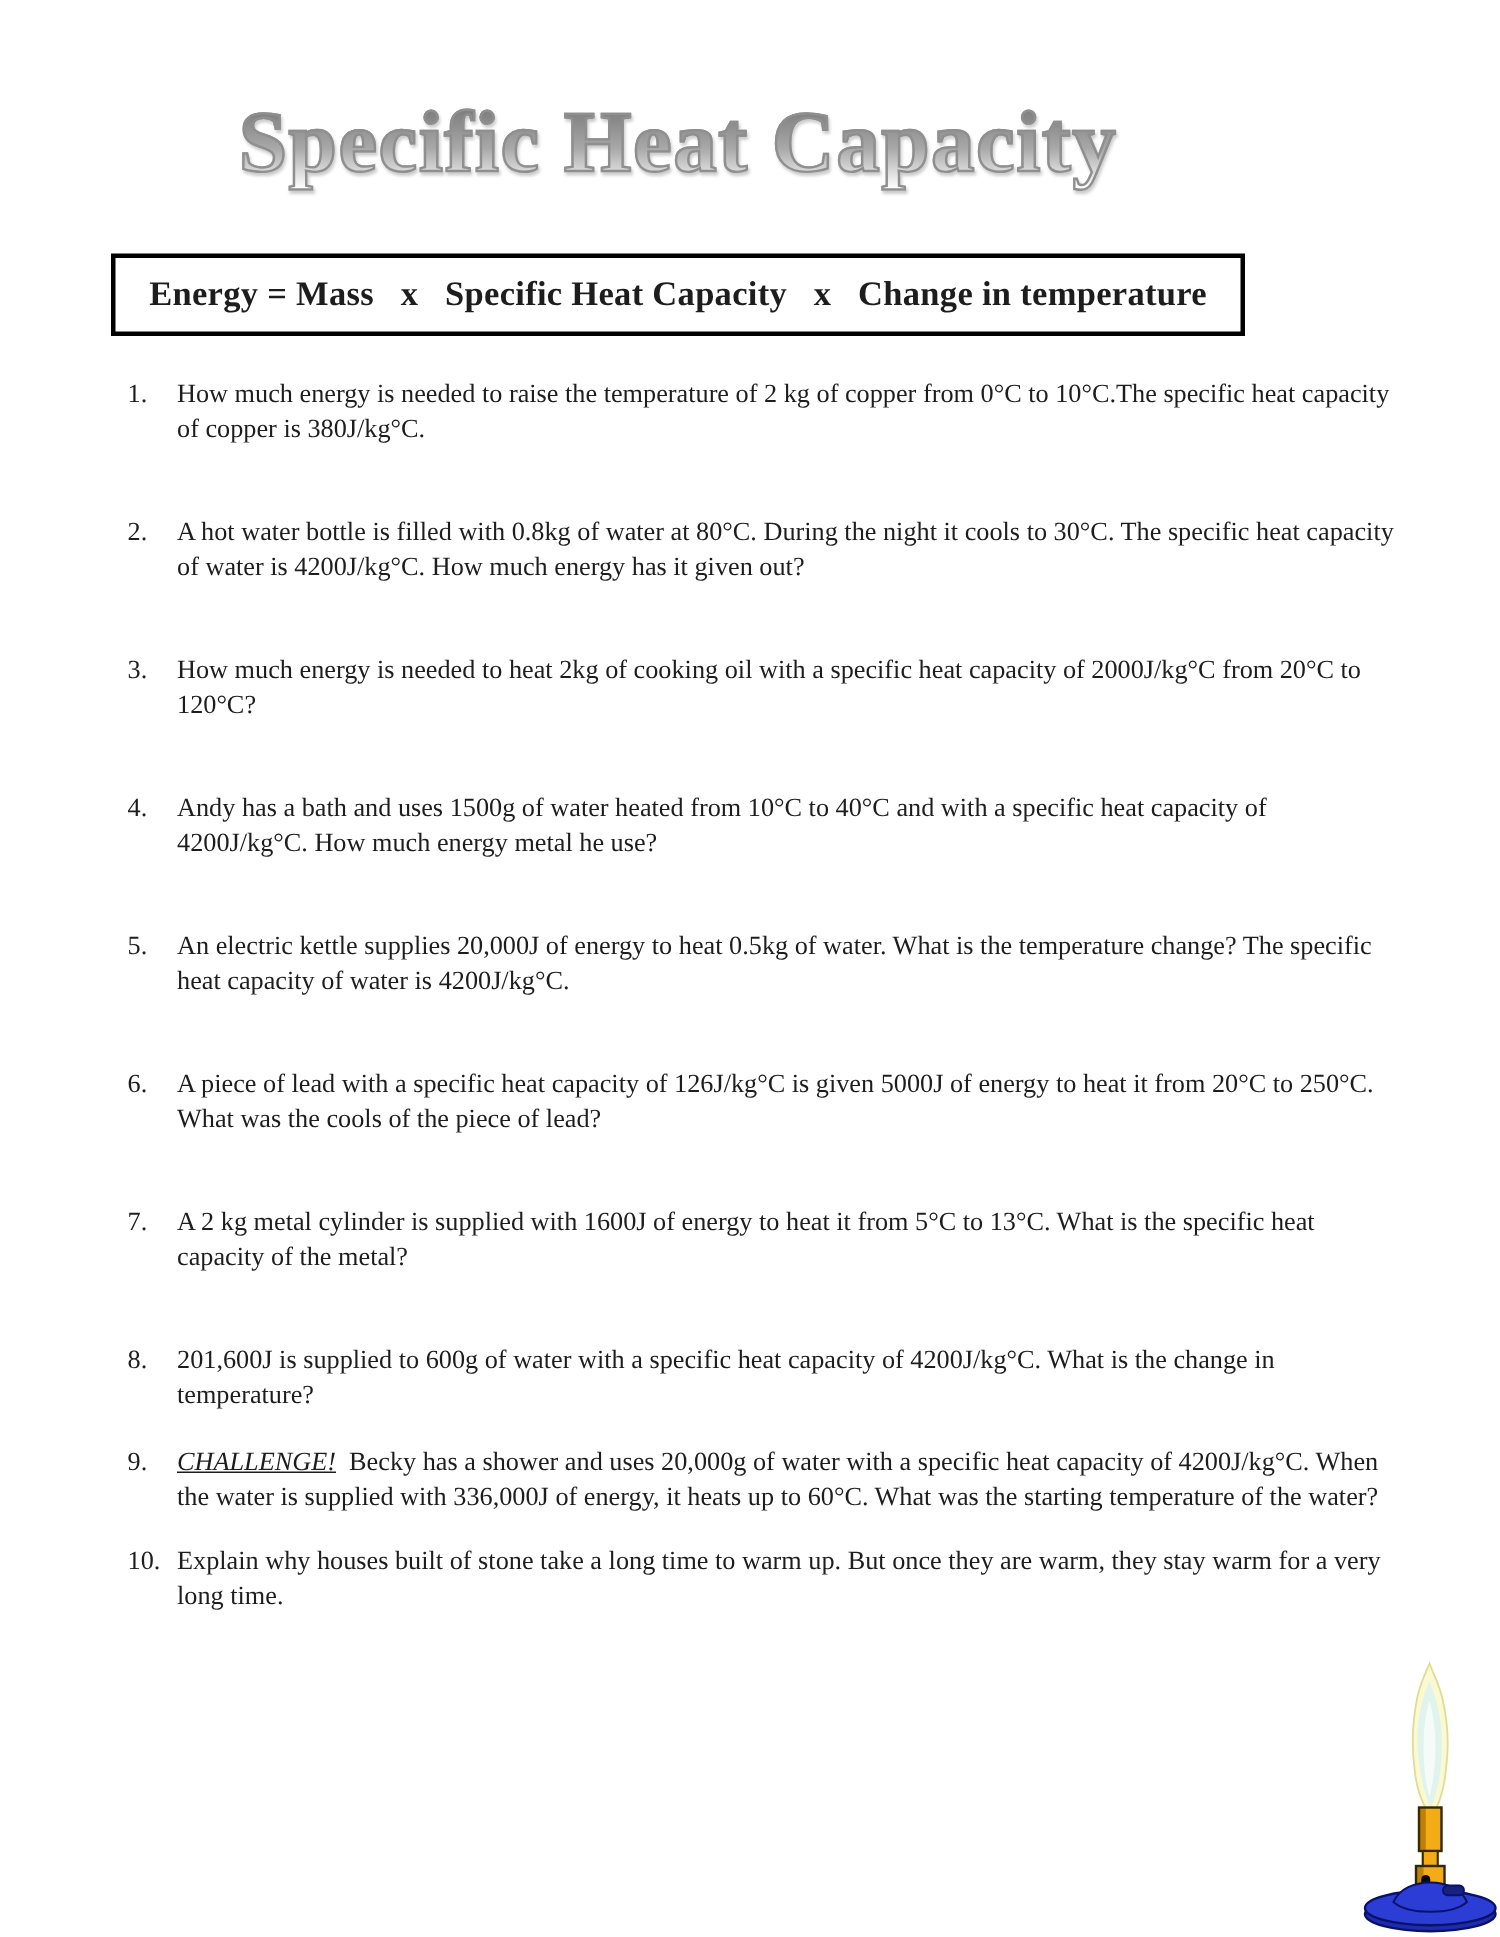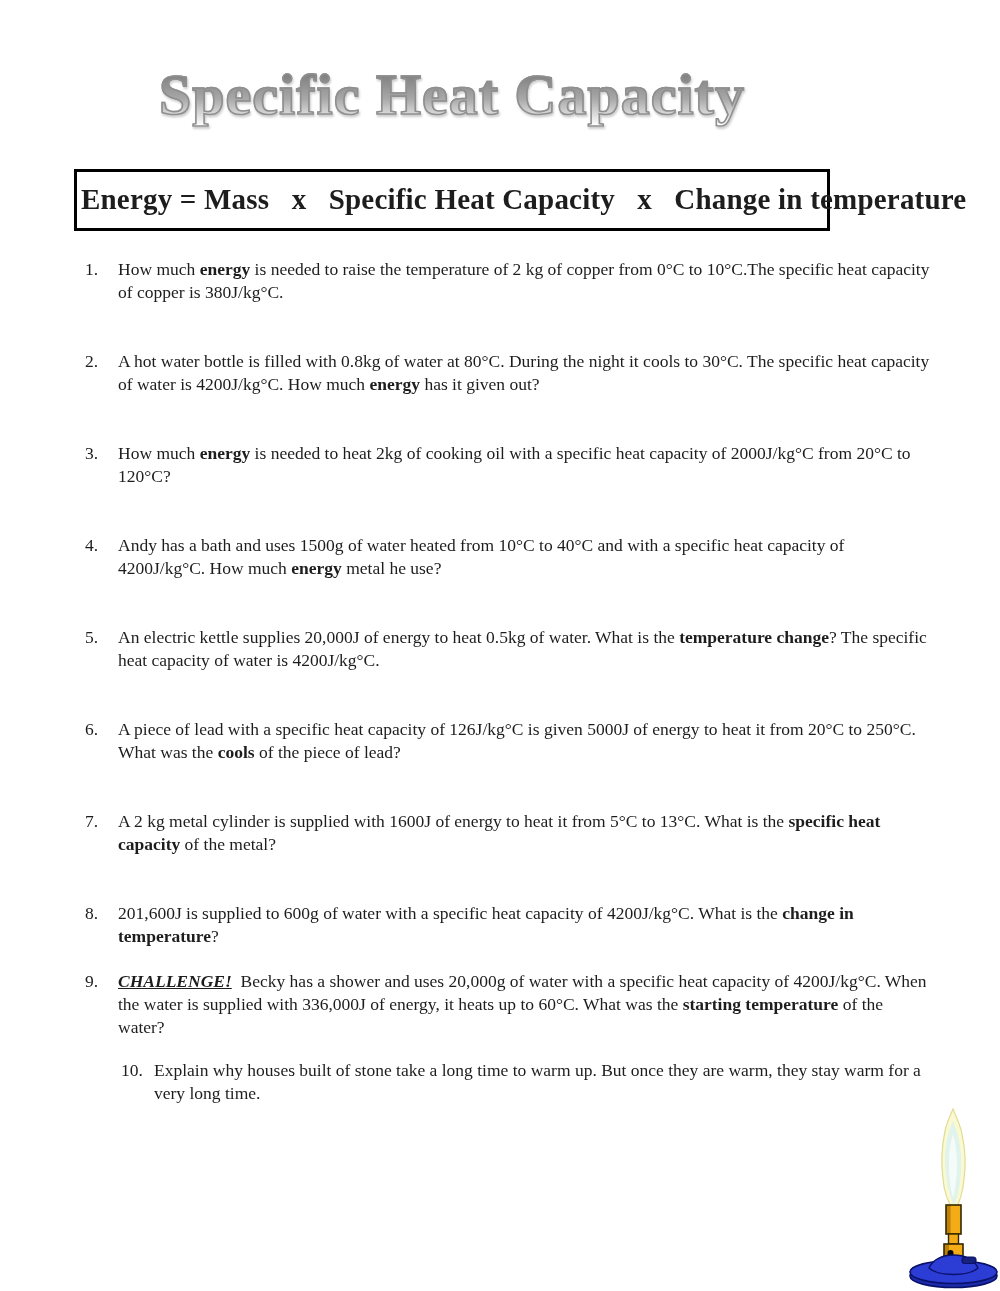--- a/index.html
+++ b/index.html
@@ -35,21 +35,21 @@
   
   .formula-box{
     box-sizing:border-box;
     width:756px;
     margin:40px auto 0 auto;
     border:3px solid var(--box-border);
     text-align:center;
     padding:11px 4px 12px 4px;
   }
   .formula-text{
-    font-size:29px;
+    font-size:23px;
     font-weight:bold;
     white-space:pre;
     letter-spacing:0.2px;
   }
 
   .conversion-note{
     margin-top:13px;
     text-align:center;
     font-size:20px;
   }
@@ -61,31 +61,31 @@
   }
   .question{
     display:flex;
     align-items:flex-start;
     font-size:17.5px;
     line-height:23px;
     margin-bottom:46px;
   }
   .question:nth-child(8){margin-bottom:22px;}
   .question:nth-child(9){margin-bottom:20px;}
-  .question:nth-child(10){margin-bottom:0;margin-left:36px;}
+  .question:nth-child(10){margin-bottom:0;}
   .q-num{
     flex:0 0 33px;
     width:33px;
   }
   .q-text{
     flex:1 1 auto;
     max-width:813px;
     white-space:pre-wrap;
   }
-  .q-text .b{font-weight:bold;}
+  .q-text .b{font-weight:normal;}
   .q-text .i{font-style:italic;}
   .q-text .u{text-decoration:underline;}
 
   
   .burner{
     position:absolute;
     left:903px;
     top:1107px;
     width:95px;
     height:182px;

